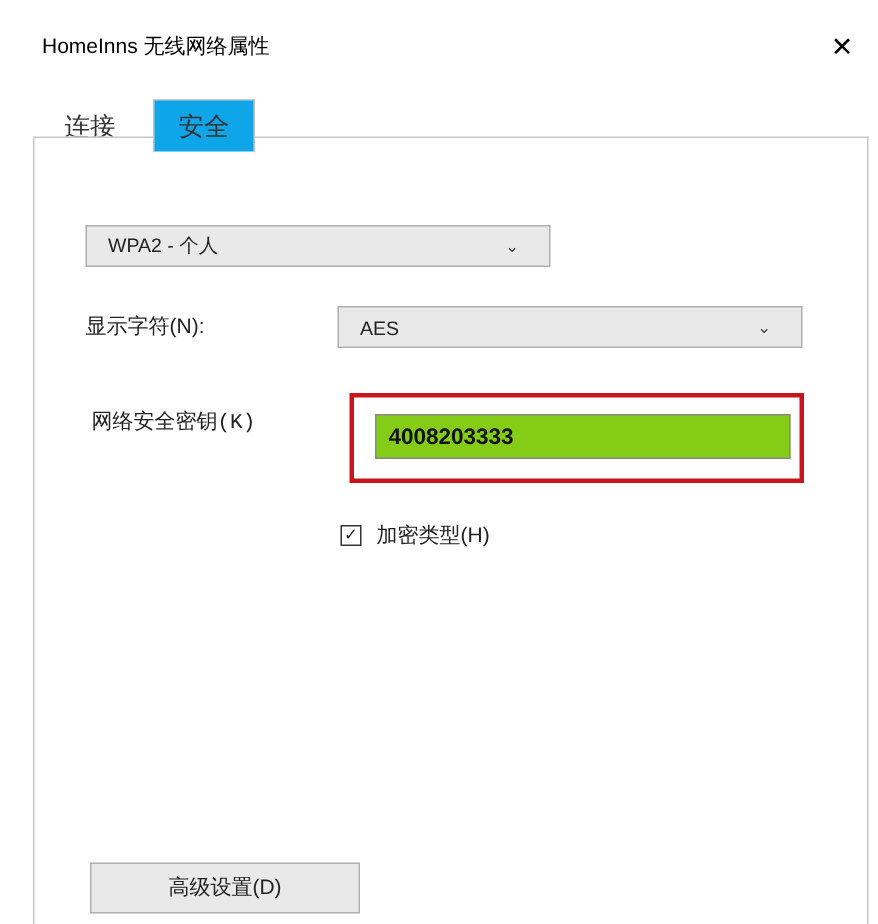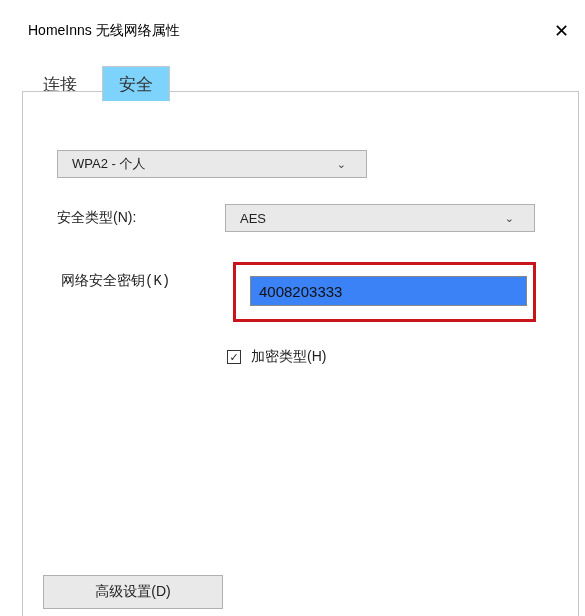--- a/index.html
+++ b/index.html
@@ -41,21 +41,21 @@
       font-size: 17px;
       color: #333;
       border: 1px solid transparent;
       position: relative;
       cursor: pointer;
     }
     .tab.inactive {
       background: transparent;
     }
     .tab.active {
-      background: #7dd3fc;
+      background: #0ea5e9;
       border: 1px solid #c8c8c8;
       border-bottom: 1px solid #fff;
       z-index: 2;
     }
     .tab-panel {
       border: 1px solid #c8c8c8;
       border-bottom: none;
       margin: -1px 14px 0 14px;
       height: 540px;
       background: #fff;
@@ -91,24 +91,24 @@
     }
     .select-val { }
     .chevron {
       font-size: 11px;
       color: #444;
     }
     .text-input {
       width: 100%;
       height: 30px;
       border: 1px solid #888;
-      background: #3b82f6;
+      background: #84cc16;
       padding: 0 8px;
       font-size: 15px;
-      font-weight: 400;
+      font-weight: 700;
       color: #111;
       outline: none;
     }
     .key-wrapper {
       margin-bottom: 14px;
     }
     .key-flex {
       display:flex;
       align-items:flex-start;
     }
@@ -135,21 +135,21 @@
       align-items: center;
       justify-content: center;
       margin-right: 6px;
       font-size: 11px;
       line-height: 1;
       background: #fff;
     }
     .adv-btn {
       position: absolute;
       bottom: 18px;
-      left: 16px;
+      left: 33px;
       width: 180px;
       height: 34px;
       background: #e9e9e9;
       border: 1px solid #b0b0b0;
       font-size: 14px;
       color: #222;
       cursor: pointer;
       display: flex;
       align-items: center;
       justify-content: center;
@@ -170,21 +170,21 @@
 <div class="tab-panel">
 
   <div class="form-row">
     <div class="select-ctl">
       <span class="select-val">WPA2 - 个人</span>
       <span class="chevron">⌄</span>
     </div>
   </div>
 
   <div class="form-row">
-    <div class="form-label">安全类型(N):</div>
+    <div class="form-label">显示字符(N):</div>
     <div class="select-ctl">
       <span class="select-val">AES</span>
       <span class="chevron">⌄</span>
     </div>
   </div>
 
   <div class="key-wrapper">
     <div class="key-flex">
       <div class="key-label-col">网络安全密钥(K)</div>
       <div style="flex:1; max-width:332px;">

